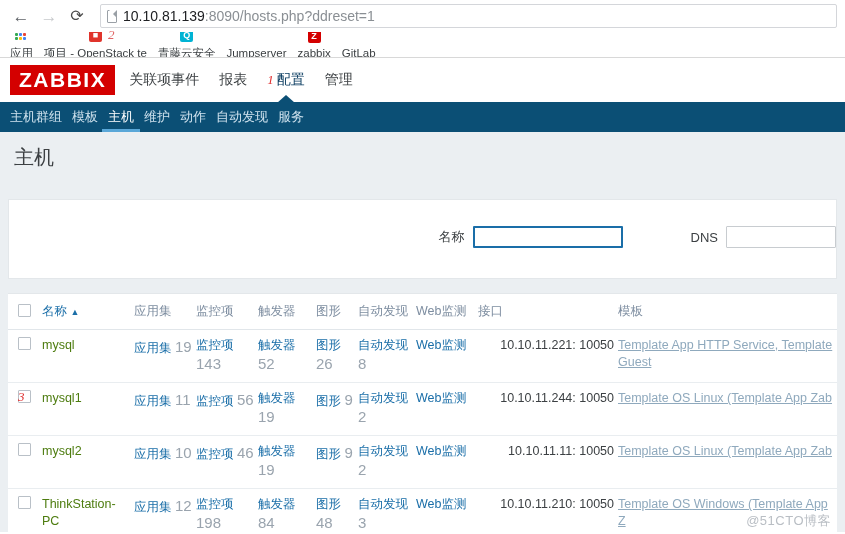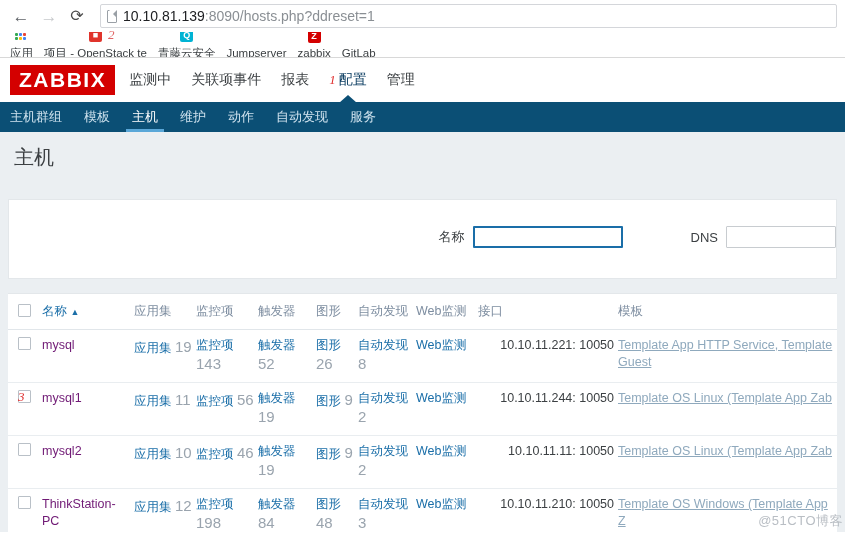--- a/index.html
+++ b/index.html
@@ -199,21 +199,21 @@
     border-bottom: 8px solid #0b4f75;
   }
 
   
   .zbx-subnav {
     height: 30px;
     background: #0b4f75;
     display: flex;
     align-items: center;
     padding: 0 10px;
-    gap: 22px;
+    gap: 10px;
     position: relative;
   }
   .subnav-item {
     font-size: 13px;
     color: #cfe2ee;
     height: 30px;
     display: flex;
     align-items: center;
     position: relative;
   }
@@ -349,26 +349,26 @@
   }
   .marker-3 {
     position: absolute;
     color: #e03030;
     font-size: 13px;
     font-family: "Liberation Serif", serif;
     font-style: italic;
     left: 18px;
     margin-top: -2px;
   }
-  .host-link { color: #701a75; text-align: center; }
+  .host-link { color: #4d7c0f; text-align: center; }
   .ip-cell { color: #3c4043; text-align: right; }
 
   .watermark {
     position: absolute;
-    right: 2px;
+    right: 14px;
     bottom: 4px;
     font-size: 13px;
     color: #b9bec4;
     letter-spacing: 0.5px;
     font-family: "Liberation Sans", sans-serif;
   }
   .page-root { position: relative; width: 845px; height: 534px; overflow: hidden; }
 </style>
 </head>
 <body>
@@ -426,21 +426,20 @@
     </div>
     <div class="bm">
       <span class="bm-ico"><span class="ico-fox"></span></span>
       <span class="bm-label">GitLab</span>
     </div>
   </div>
 
   <div class="zbx-header">
     <div class="zbx-logo">ZABBIX</div>
     <div class="zbx-menu">
-      <div class="zbx-menu-item">监测中</div>
       <div class="zbx-menu-item">关联项事件</div>
       <div class="zbx-menu-item">报表</div>
       <div class="zbx-menu-item active" style="gap:3px;">
         <span class="marker">1</span>
         <span>配置</span>
         <span class="menu-arrow"></span>
       </div>
       <div class="zbx-menu-item">管理</div>
     </div>
   </div>

